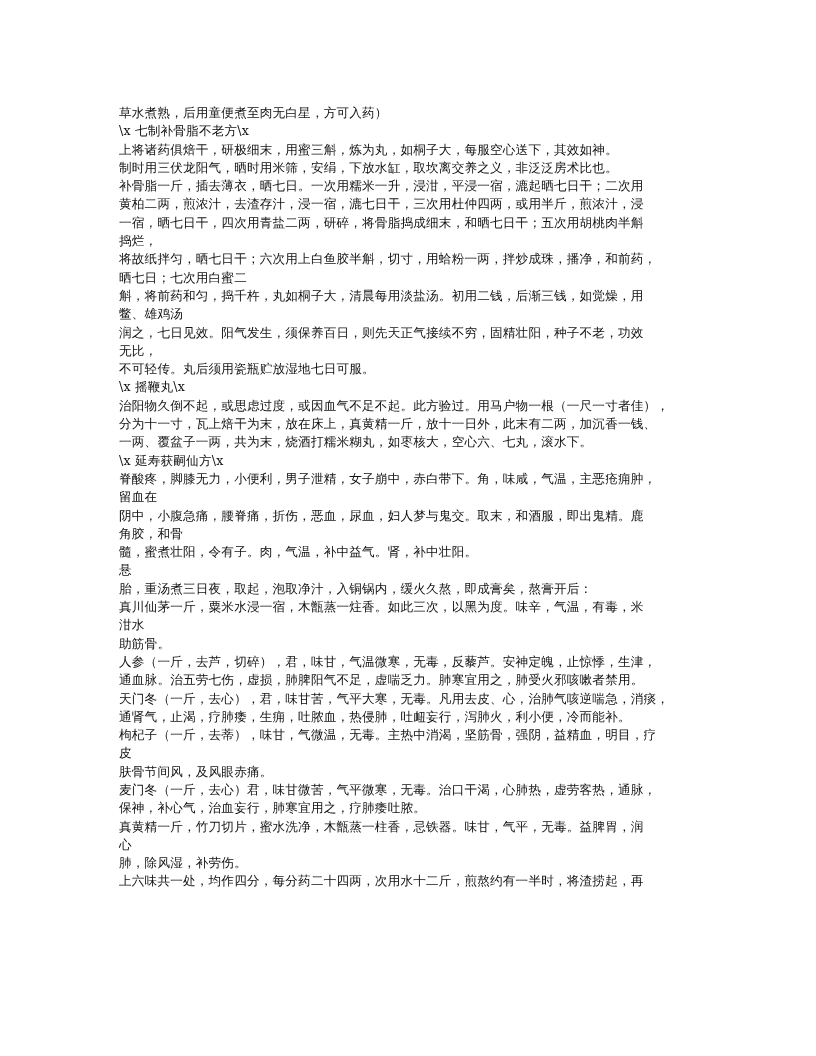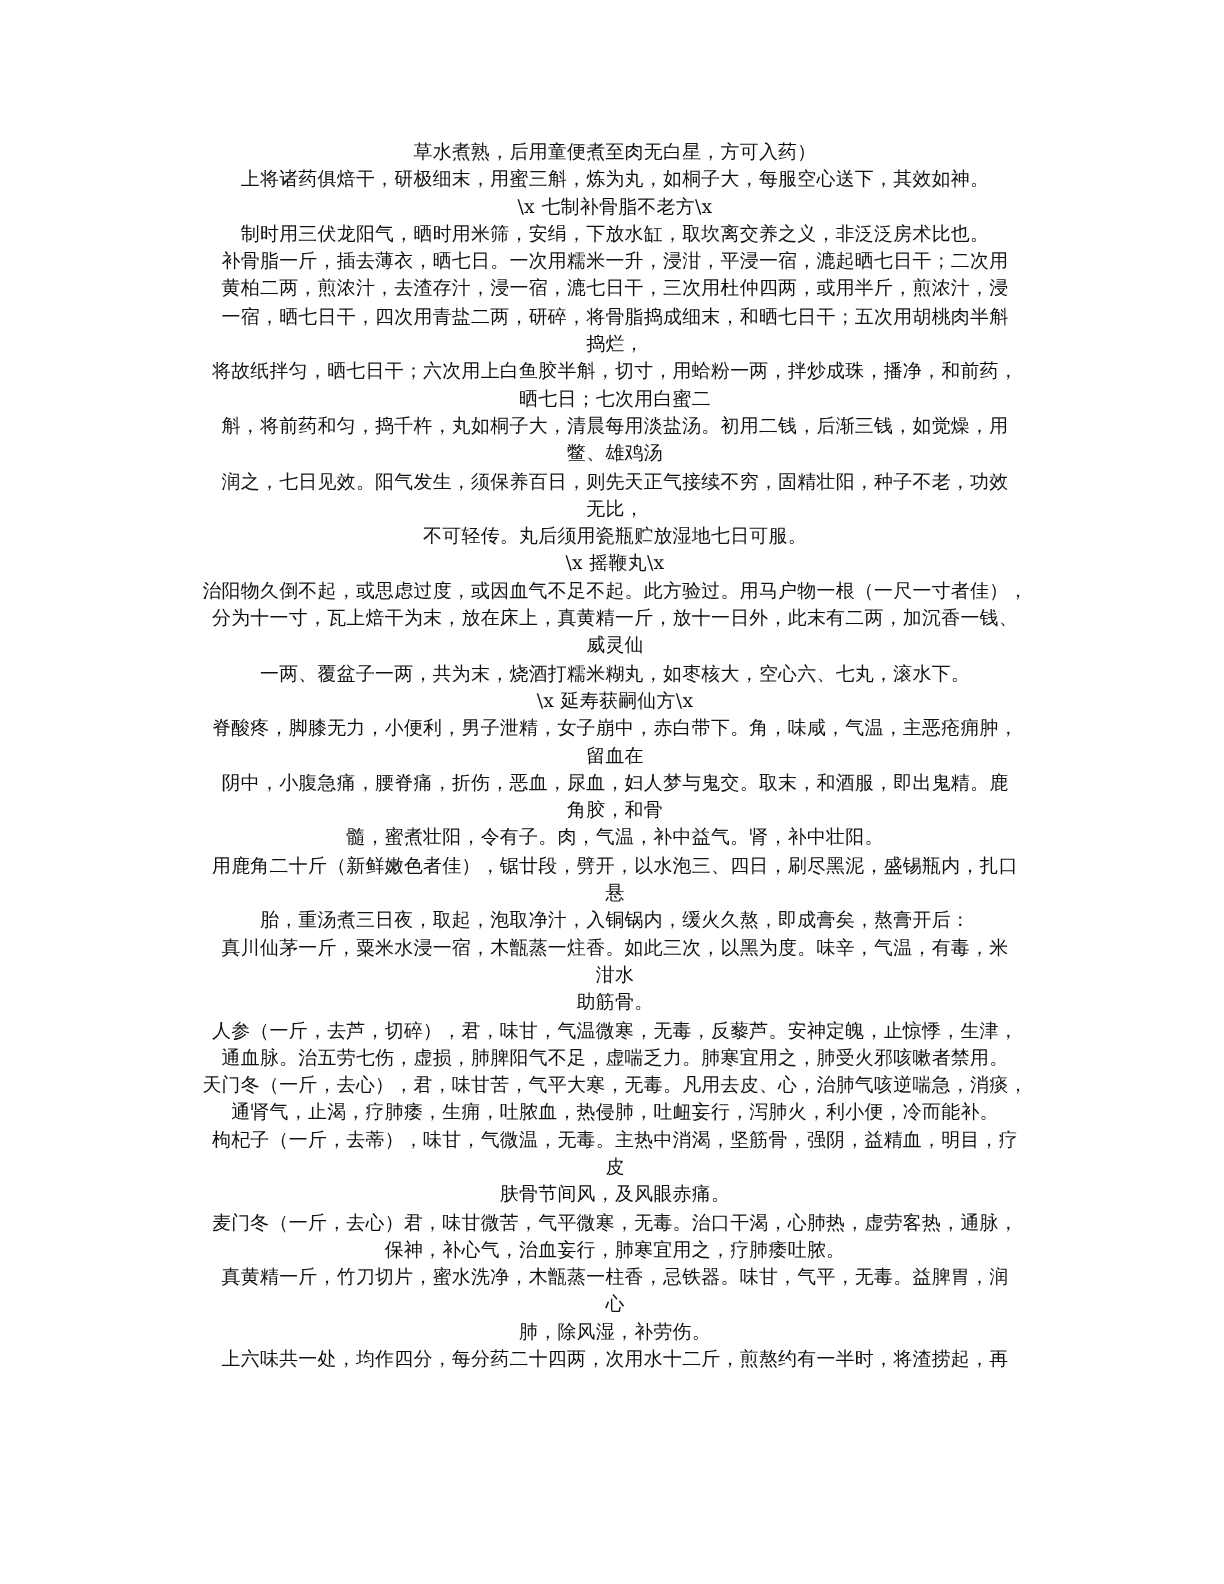--- a/index.html
+++ b/index.html
@@ -11,64 +11,61 @@
       width: 816px;
       height: 1056px;
       position: relative;
       overflow: hidden;
       font-family: "DejaVu Serif", "Liberation Serif", serif;
       color: #111111;
     }
     .page {
       position: absolute;
       left: 119px;
-      top: 92px;
+      top: 104px;
       width: 582px;
-      text-align: center;
     }
     .line {
       font-size: 12.6px;
       line-height: 18.3px;
       height: 18.3px;
       white-space: nowrap;
       overflow: visible;
       letter-spacing: 0.2px;
     }
   </style>
 </head>
 <body>
 
 <div class="page">
   <div class="line">草水煮熟，后用童便煮至肉无白星，方可入药）</div>
+  <div class="line">\x 七制补骨脂不老方\x</div>
   <div class="line">上将诸药俱焙干，研极细末，用蜜三斛，炼为丸，如桐子大，每服空心送下，其效如神。</div>
-  <div class="line">\x 七制补骨脂不老方\x</div>
   <div class="line">制时用三伏龙阳气，晒时用米筛，安绢，下放水缸，取坎离交养之义，非泛泛房术比也。</div>
   <div class="line">补骨脂一斤，插去薄衣，晒七日。一次用糯米一升，浸泔，平浸一宿，漉起晒七日干；二次用</div>
   <div class="line">黄柏二两，煎浓汁，去渣存汁，浸一宿，漉七日干，三次用杜仲四两，或用半斤，煎浓汁，浸</div>
   <div class="line">一宿，晒七日干，四次用青盐二两，研碎，将骨脂捣成细末，和晒七日干；五次用胡桃肉半斛</div>
   <div class="line">捣烂，</div>
   <div class="line">将故纸拌匀，晒七日干；六次用上白鱼胶半斛，切寸，用蛤粉一两，拌炒成珠，播净，和前药，</div>
   <div class="line">晒七日；七次用白蜜二</div>
   <div class="line">斛，将前药和匀，捣千杵，丸如桐子大，清晨每用淡盐汤。初用二钱，后渐三钱，如觉燥，用</div>
   <div class="line">鳖、雄鸡汤</div>
   <div class="line">润之，七日见效。阳气发生，须保养百日，则先天正气接续不穷，固精壮阳，种子不老，功效</div>
   <div class="line">无比，</div>
   <div class="line">不可轻传。丸后须用瓷瓶贮放湿地七日可服。</div>
   <div class="line">\x 摇鞭丸\x</div>
   <div class="line">治阳物久倒不起，或思虑过度，或因血气不足不起。此方验过。用马户物一根（一尺一寸者佳），</div>
   <div class="line">分为十一寸，瓦上焙干为末，放在床上，真黄精一斤，放十一日外，此末有二两，加沉香一钱、</div>
-  <div class="line">威灵仙</div>
   <div class="line">一两、覆盆子一两，共为末，烧酒打糯米糊丸，如枣核大，空心六、七丸，滚水下。</div>
   <div class="line">\x 延寿获嗣仙方\x</div>
   <div class="line">脊酸疼，脚膝无力，小便利，男子泄精，女子崩中，赤白带下。角，味咸，气温，主恶疮痈肿，</div>
   <div class="line">留血在</div>
   <div class="line">阴中，小腹急痛，腰脊痛，折伤，恶血，尿血，妇人梦与鬼交。取末，和酒服，即出鬼精。鹿</div>
   <div class="line">角胶，和骨</div>
   <div class="line">髓，蜜煮壮阳，令有子。肉，气温，补中益气。肾，补中壮阳。</div>
-  <div class="line">用鹿角二十斤（新鲜嫩色者佳），锯廿段，劈开，以水泡三、四日，刷尽黑泥，盛锡瓶内，扎口</div>
   <div class="line">悬</div>
   <div class="line">胎，重汤煮三日夜，取起，泡取净汁，入铜锅内，缓火久熬，即成膏矣，熬膏开后：</div>
   <div class="line">真川仙茅一斤，粟米水浸一宿，木甑蒸一炷香。如此三次，以黑为度。味辛，气温，有毒，米</div>
   <div class="line">泔水</div>
   <div class="line">助筋骨。</div>
   <div class="line">人参（一斤，去芦，切碎），君，味甘，气温微寒，无毒，反藜芦。安神定魄，止惊悸，生津，</div>
   <div class="line">通血脉。治五劳七伤，虚损，肺脾阳气不足，虚喘乏力。肺寒宜用之，肺受火邪咳嗽者禁用。</div>
   <div class="line">天门冬（一斤，去心），君，味甘苦，气平大寒，无毒。凡用去皮、心，治肺气咳逆喘急，消痰，</div>
   <div class="line">通肾气，止渴，疗肺痿，生痈，吐脓血，热侵肺，吐衄妄行，泻肺火，利小便，冷而能补。</div>
   <div class="line">枸杞子（一斤，去蒂），味甘，气微温，无毒。主热中消渴，坚筋骨，强阴，益精血，明目，疗</div>

